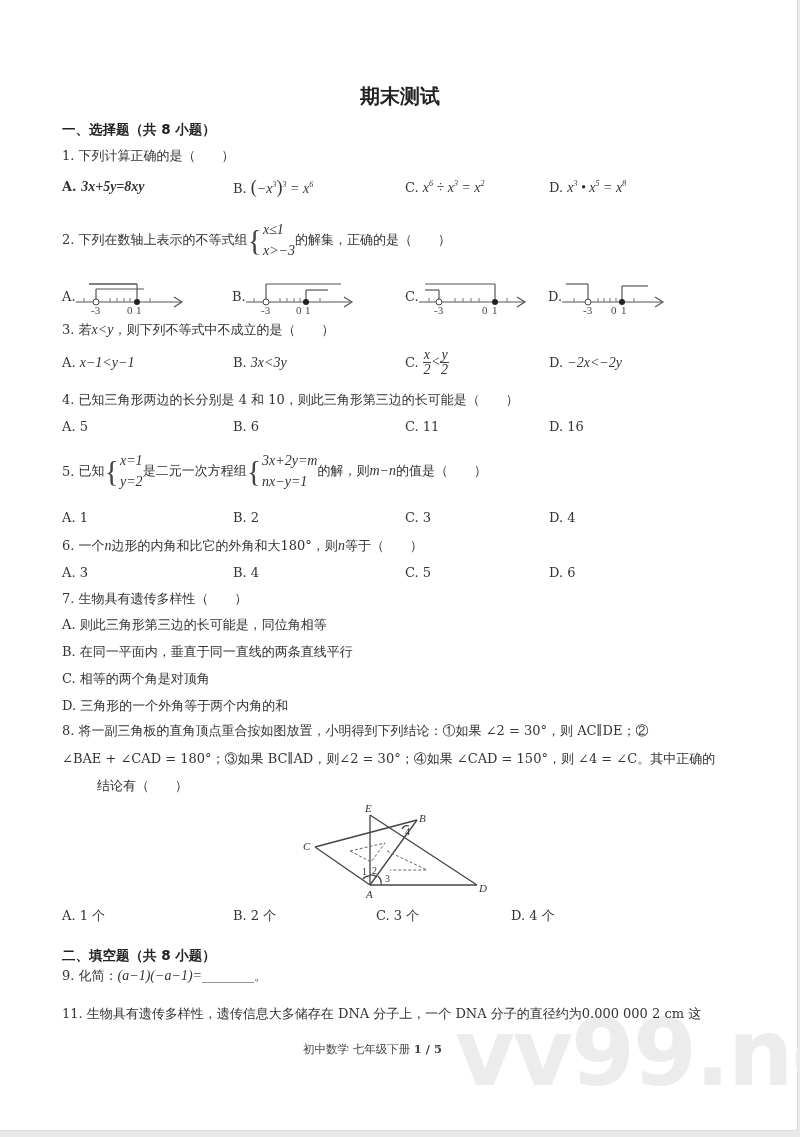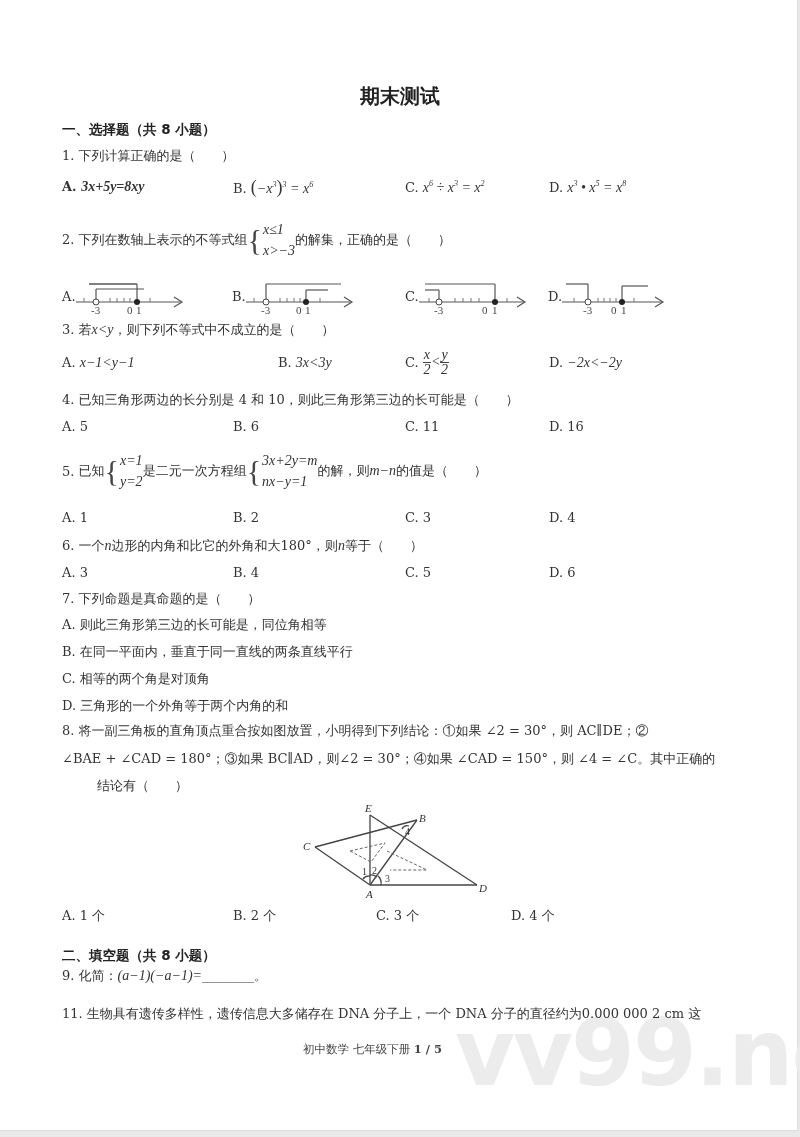--- a/index.html
+++ b/index.html
@@ -152,21 +152,21 @@
         <text x="59" y="42" font-size="11" fill="#444">1</text>
     </svg>
 
     <div class="abs q" style="left:62px;top:321px;">
       <span>3.</span>
       <span>若</span><span class="math">x&lt;y</span><span>，则下列不等式中不成立的是（　　）</span>
     </div>
     <div class="abs opt" style="left:62px;top:355px;">
       <span>A.</span> <span class="math">x−1&lt;y−1</span>
     </div>
-    <div class="abs opt" style="left:233px;top:355px;margin-left:45px;">
+    <div class="abs opt" style="left:233px;top:355px;">
       <span>B.</span> <span class="math">3x&lt;3y</span>
     </div>
     <div class="abs opt" style="left:405px;top:347px;">
       <span style="vertical-align:middle;">C.</span>
       <span class="frac"><span class="num">x</span><br><span>2</span></span><span class="math" style="vertical-align:middle;">&lt;</span><span class="frac"><span class="num">y</span><br><span>2</span></span>
     </div>
     <div class="abs opt" style="left:549px;top:355px;">
       <span>D.</span> <span class="math">−2x&lt;−2y</span>
     </div>
 
@@ -192,21 +192,21 @@
       <span>6.</span>
       <span>一个</span><span class="math">n</span><span>边形的内角和比它的外角和大180°，则</span><span class="math">n</span><span>等于（　　）</span>
     </div>
     <div class="abs opt" style="left:62px;top:565px;"><span>A.</span> <span>3</span></div>
     <div class="abs opt" style="left:233px;top:565px;"><span>B.</span> <span>4</span></div>
     <div class="abs opt" style="left:405px;top:565px;"><span>C.</span> <span>5</span></div>
     <div class="abs opt" style="left:549px;top:565px;"><span>D.</span> <span>6</span></div>
 
     <div class="abs q" style="left:62px;top:590px;">
       <span>7.</span>
-      <span>下列命题是真命题的是（　　）</span>
+      <span>生物具有遗传多样性（　　）</span>
     </div>
     <div class="abs opt" style="left:62px;top:616px;"><span>A.</span> <span>则此三角形第三边的长可能是，同位角相等</span></div>
     <div class="abs opt" style="left:62px;top:643px;"><span>B.</span> <span>在同一平面内，垂直于同一直线的两条直线平行</span></div>
     <div class="abs opt" style="left:62px;top:670px;"><span>C.</span> <span>相等的两个角是对顶角</span></div>
     <div class="abs opt" style="left:62px;top:697px;"><span>D.</span> <span>三角形的一个外角等于两个内角的和</span></div>
 
     <div class="abs q" style="left:62px;top:722px;">8. 将一副三角板的直角顶点重合按如图放置，小明得到下列结论：①如果 ∠2 = 30°，则 AC∥DE；②</div>
     <div class="abs q" style="left:62px;top:750px;">∠BAE + ∠CAD = 180°；③如果 BC∥AD，则∠2 = 30°；④如果 ∠CAD = 150°，则 ∠4 = ∠C。其中正确的</div>
     <div class="abs q" style="left:62px;top:777px;margin-left:35px;">结论有（　　）</div>
 

